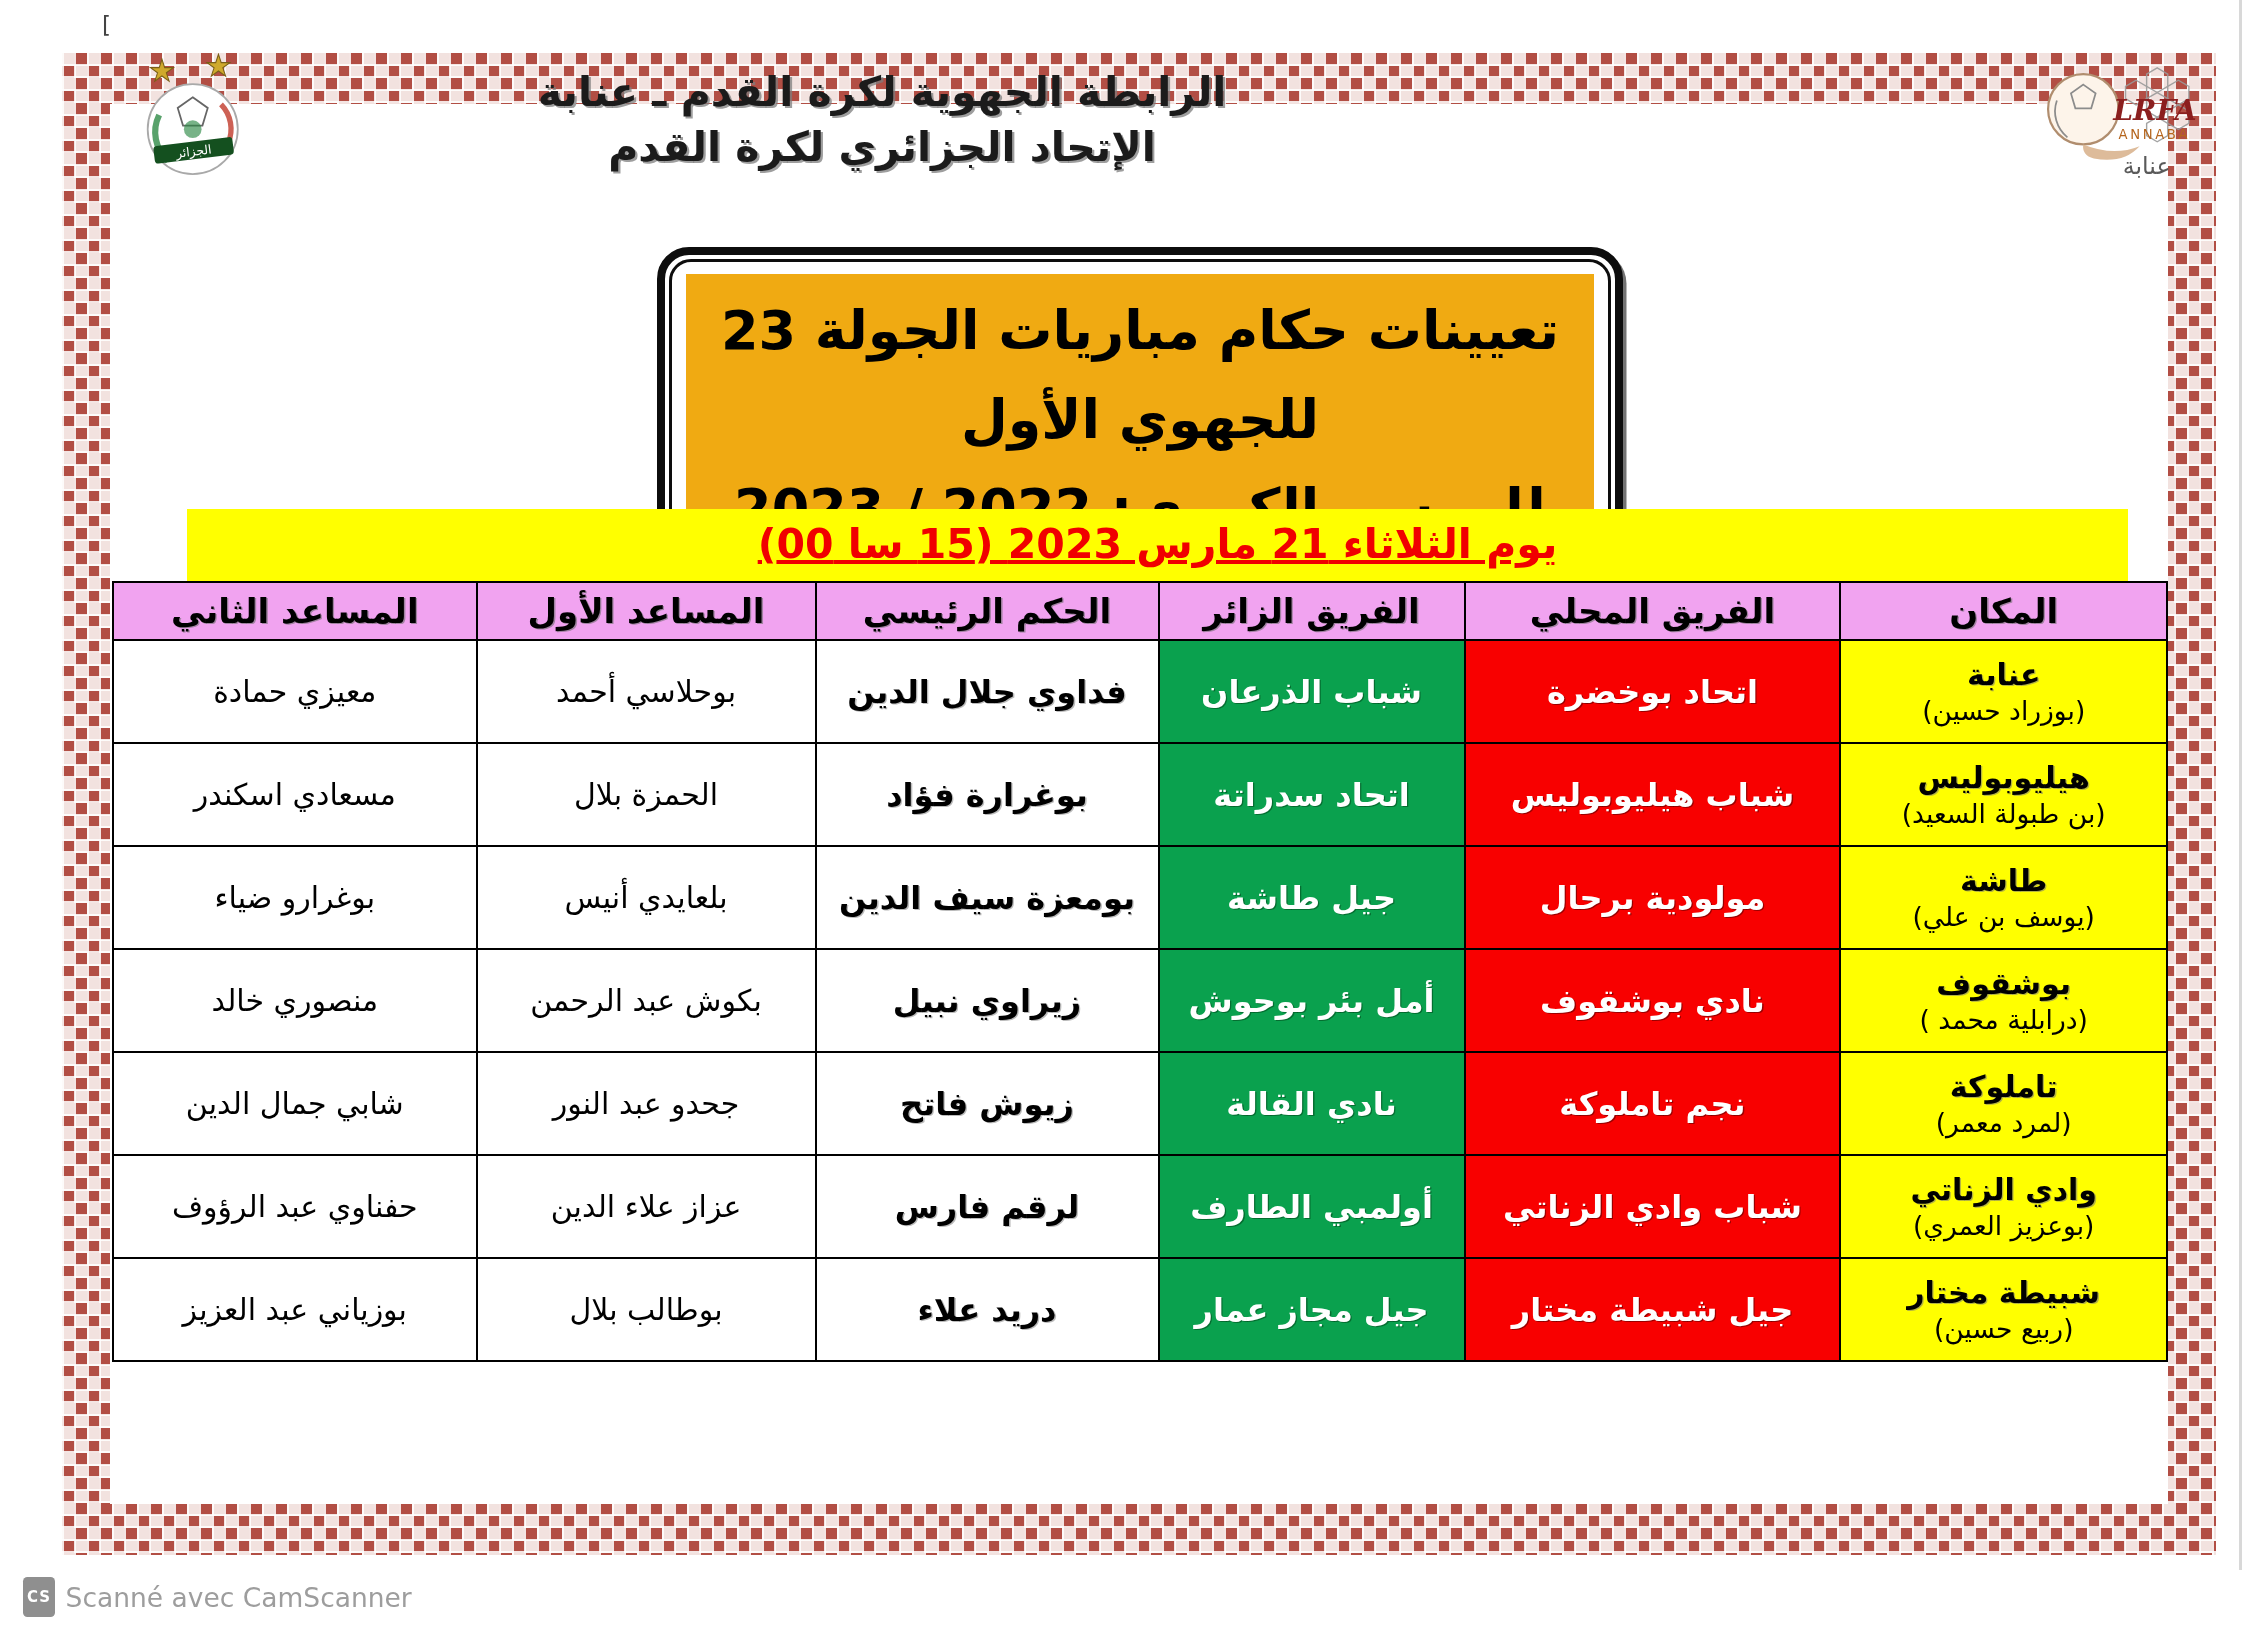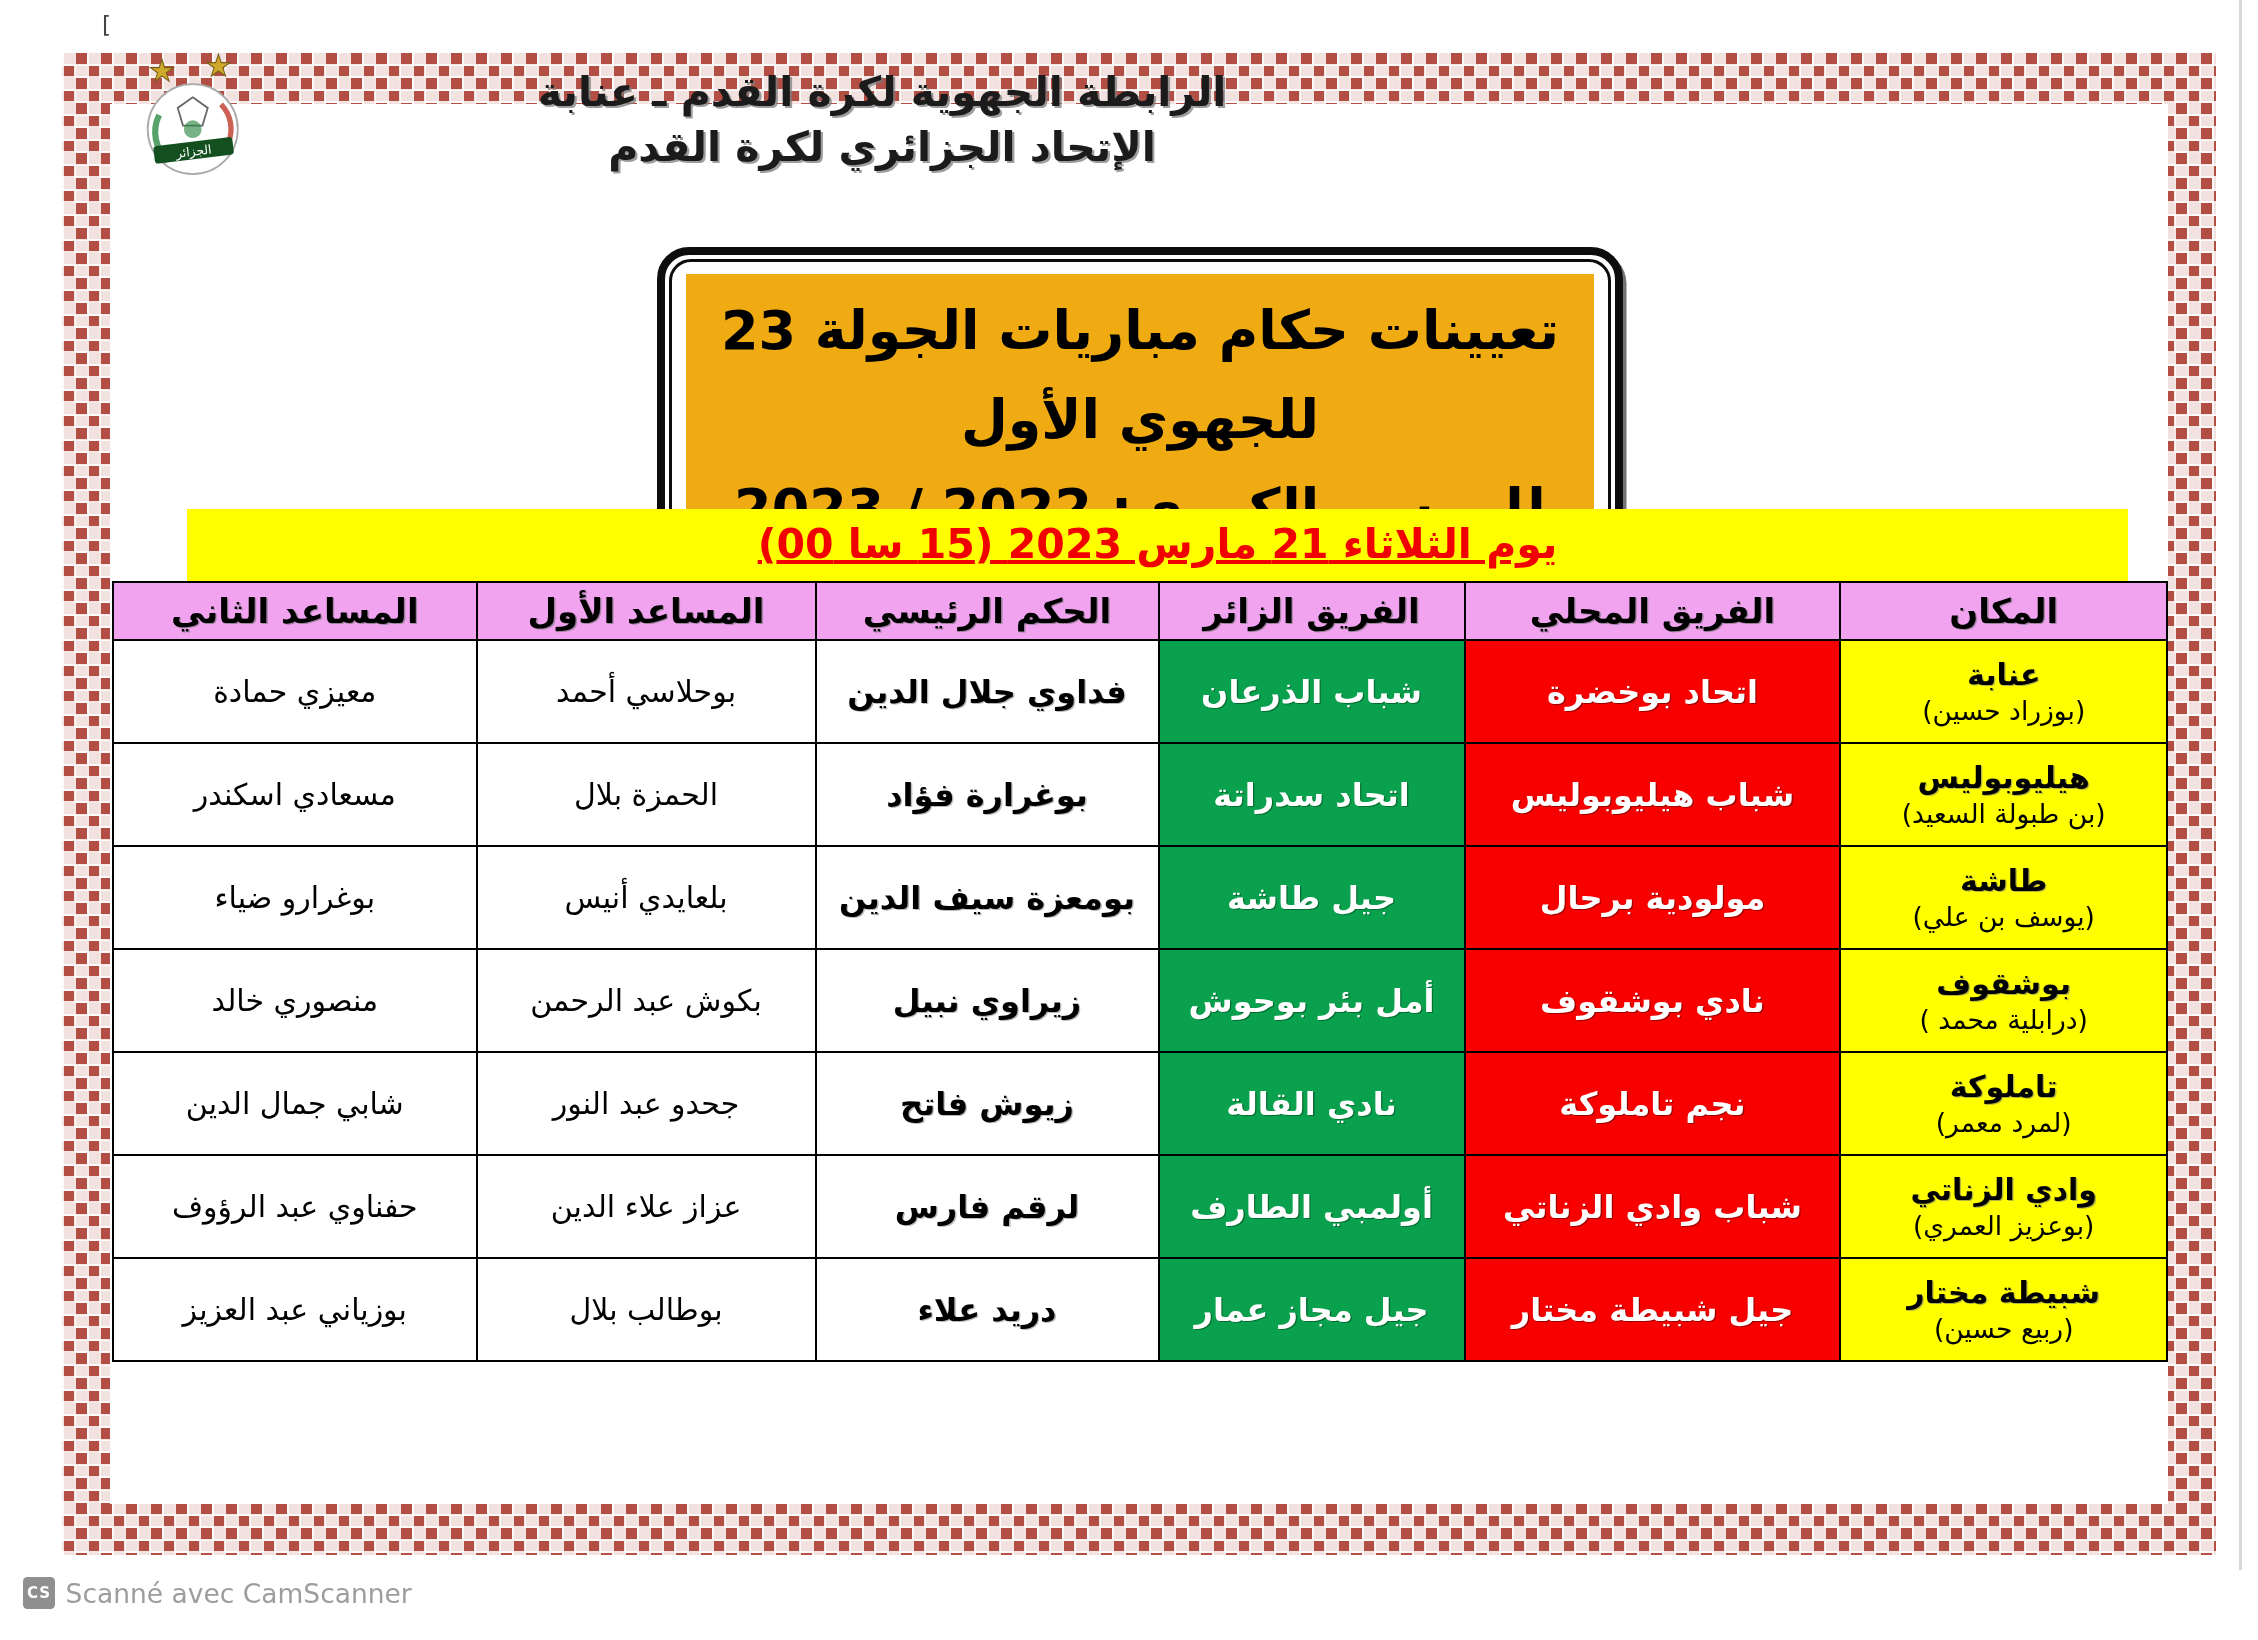--- a/index.html
+++ b/index.html
@@ -86,21 +86,21 @@
   td.venue-cell .venue{font-size:30px;font-weight:bold;text-shadow:1.3px 1.3px 0 rgba(120,120,120,.55);}
   td.venue-cell .delegate{font-size:26.5px;font-weight:normal;}
   td.home-cell{background:var(--home-red);color:#fff;font-size:32px;font-weight:bold;text-shadow:1.3px 1.3px 0 rgba(60,0,0,.5);}
   td.away-cell{background:var(--away-green);color:#fff;font-size:32px;font-weight:bold;text-shadow:1.3px 1.3px 0 rgba(0,60,20,.5);}
   td.ref-cell{background:#fff;color:#000;font-size:32px;font-weight:bold;text-shadow:1.3px 1.3px 0 rgba(120,120,120,.5);}
   td.asst-cell{background:#fff;color:#000;font-size:30px;font-weight:normal;}
 
   
   .watermark{position:absolute;left:23px;top:1577px;display:flex;align-items:center;gap:10.6px;}
   .cs-icon{
-    width:32px;height:32px;border-radius:4.4px;background:#8f8f8f;color:#fff;
+    width:32px;height:40px;border-radius:4.4px;background:#8f8f8f;color:#fff;
     font-size:15px;font-weight:bold;display:flex;align-items:center;justify-content:center;
     letter-spacing:0.9px;
   }
   .wm-text{font-size:26.5px;color:#9d9d9d;}
 </style>
 </head>
 <body>
 
 <div class="page">
 
@@ -123,20 +123,39 @@
       <rect x="44" y="100" width="90" height="20" rx="4" transform="rotate(-7 89 110)" fill="#14501f"></rect>
       <text x="89" y="116" transform="rotate(-7 89 110)" font-size="14" fill="#ffffff" text-anchor="middle">الجزائر</text>
     </svg>
   </div>
 
   <div class="fed-lines">
     <div>الرابطة الجهوية لكرة القدم ـ عنابة</div>
     <div>الإتحاد الجزائري لكرة القدم</div>
   </div>
 
+  <div class="lrfa-logo">
+    <svg width="176" height="128" viewBox="0 0 200 145">
+      <g stroke="#9a9a9a" stroke-width="1.6" fill="none" opacity="0.9">
+        <path d="M128 18 l12 -7 12 7 v14 l-12 7 -12 -7 z"></path>
+        <path d="M152 32 l12 -7 12 7 v14 l-12 7 -12 -7 z"></path>
+        <path d="M128 46 l12 -7 12 7 v14 l-12 7 -12 -7 z"></path>
+        <path d="M152 60 l12 -7 12 7 v14 l-12 7 -12 -7 z"></path>
+        <path d="M128 74 l12 -7 12 7 v14 l-12 7 -12 -7 z"></path>
+        <path d="M104 32 l12 -7 12 7 v14 l-12 7 -12 -7 z"></path>
+      </g>
+      <circle cx="56" cy="58" r="40" fill="#fdf4ea" stroke="#b08d6e" stroke-width="2.5"></circle>
+      <path d="M56 30 l14 10 -5 17 h-18 l-5 -17 z" fill="none" stroke="#8c8c8c" stroke-width="2"></path>
+      <path d="M26 48 a38 38 0 0 0 12 42" fill="none" stroke="#8c8c8c" stroke-width="2"></path>
+      <path d="M56 98 q34 14 64 2 q-18 20 -52 14 q-14 -4 -12 -16z" fill="#d9b48f" opacity="0.9"></path>
+      <text x="90" y="70" font-family="DejaVu Serif, serif" font-style="italic" font-weight="bold" font-size="32" fill="#8b1f1f">LRFA</text>
+      <text x="96" y="92" font-size="15" letter-spacing="3" fill="#b5651d">ANNABA</text>
+      <text x="128" y="132" font-size="27" fill="#5a5a5a" text-anchor="middle">عنابة</text>
+    </svg>
+  </div>
 
   <div class="title-box">
     <div class="title-box-inner">
       <div class="title-orange">
         <div>تعيينات حكام مباريات الجولة 23 للجهوي الأول</div>
         <div>للموسم الكروي: 2022 / 2023</div>
       </div>
     </div>
   </div>
 

